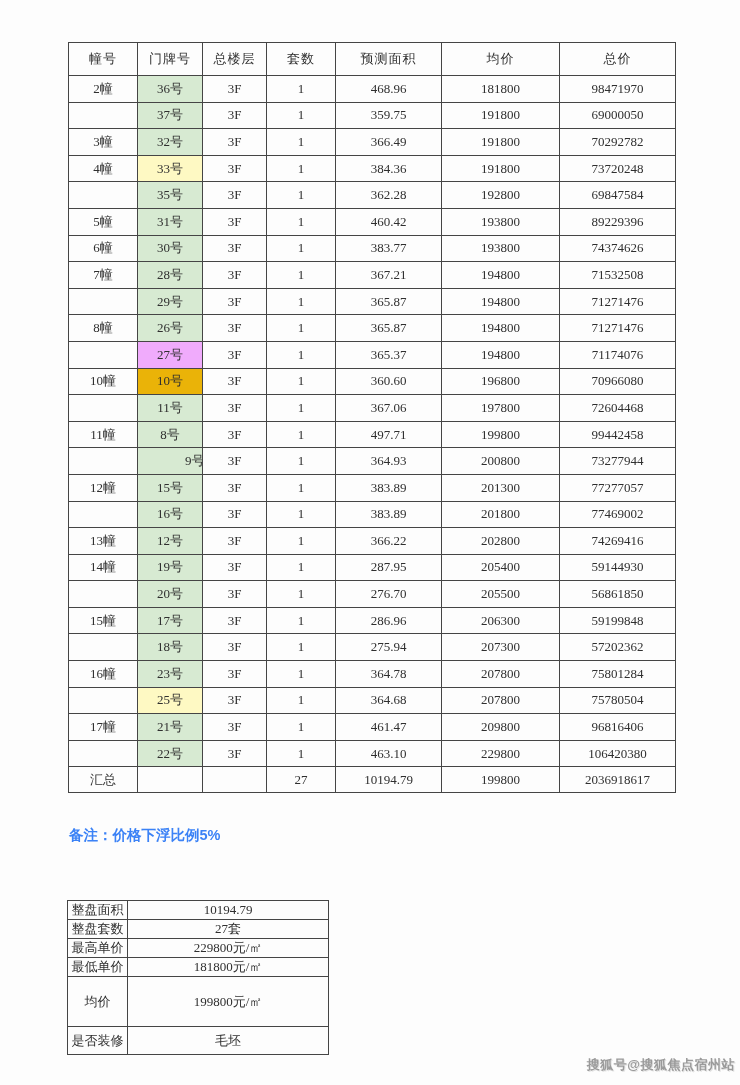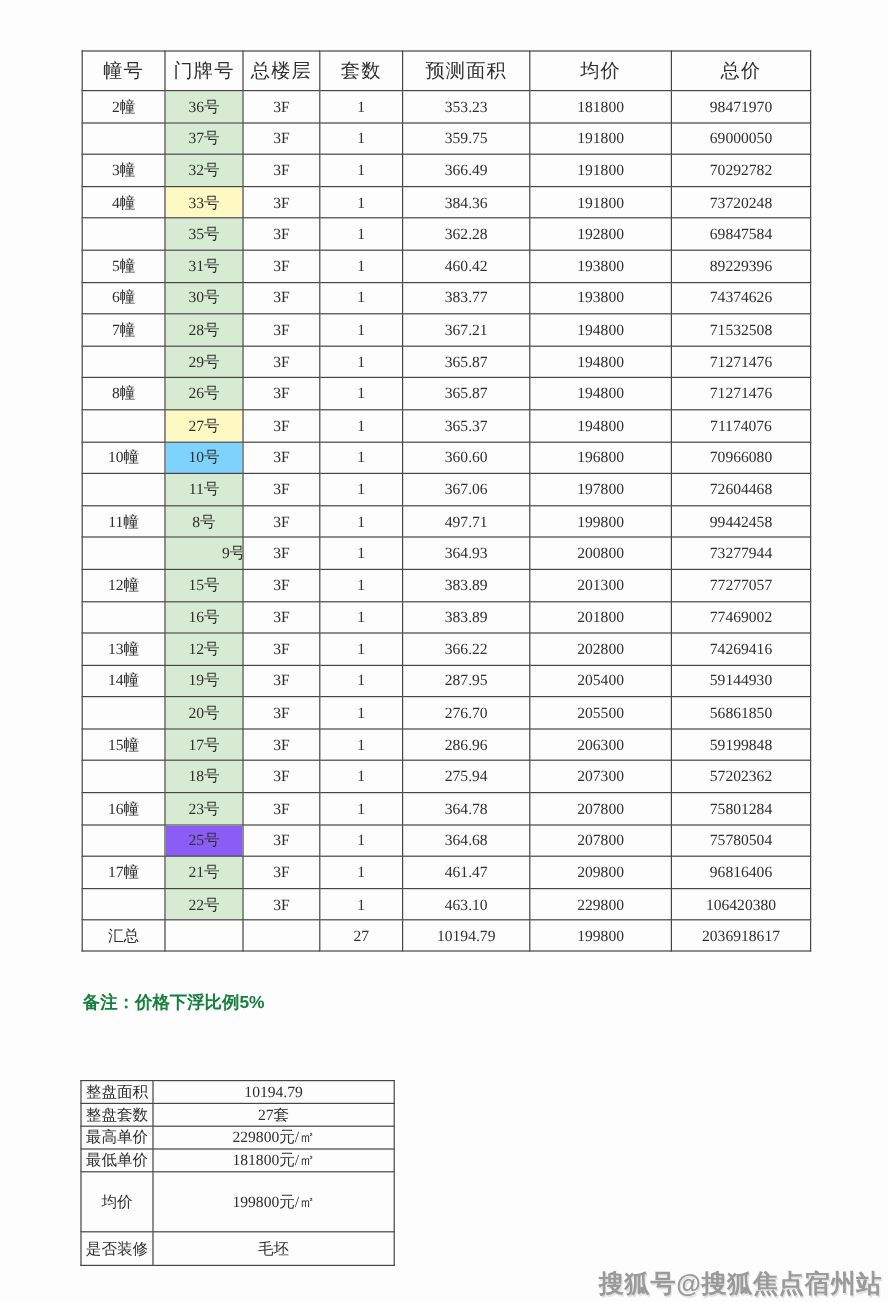--- a/index.html
+++ b/index.html
@@ -18,50 +18,50 @@
     position:absolute; left:68px; top:42px; width:607px;
     border-collapse:collapse; table-layout:fixed;
   }
   .price-table th, .price-table td {
     border:1.6px solid #454545;
     text-align:center; vertical-align:middle;
     font-size:13px; font-weight:normal;
     padding:0; overflow:hidden; white-space:nowrap;
   }
   .price-table thead tr { height:33px; }
-  .price-table thead th { font-size:16px; letter-spacing:1px; }
+  .price-table thead th { font-size:13px; letter-spacing:1px; }
   .price-table tbody tr { height:26.6px; }
   .price-table tbody tr.summary { height:26px; }
 
   
   .note {
     position:absolute; left:69px; top:826px;
     font-family:"Liberation Sans","DejaVu Sans",sans-serif;
-    font-size:14.5px; font-weight:bold; color:#15803d;
+    font-size:14.5px; font-weight:bold; color:#3b82f6;
   }
 
   
   .overview-table {
     position:absolute; left:67px; top:900px; width:261px;
     border-collapse:collapse; table-layout:fixed;
   }
   .overview-table td {
     border:1.6px solid #454545;
     text-align:center; vertical-align:middle;
     font-size:13px; padding:0; white-space:nowrap;
   }
   .overview-table tr { height:17px; }
   .overview-table tr.tall { height:50px; }
   .overview-table tr.last { height:28px; }
 
   
   .watermark {
     position:absolute; right:5px; top:1056px;
     font-family:"Liberation Sans","DejaVu Sans",sans-serif;
-    font-size:21px; font-weight:bold; letter-spacing:0.5px;
+    font-size:13px; font-weight:bold; letter-spacing:0.5px;
     color:#9a9a9a;
     text-shadow:1px 1px 0 #e3e3e3;
   }
 </style>
 </head>
 <body>
 
 <div class="page">
 
   <table class="price-table">
@@ -84,21 +84,21 @@
           <th>均价</th>
           <th>总价</th>
         </tr>
     </thead>
     <tbody>
         <tr>
           <td>2幢</td>
           <td style="background: rgb(215, 234, 210);">36号</td>
           <td>3F</td>
           <td>1</td>
-          <td>353.23</td>
+          <td>468.96</td>
           <td>181800</td>
           <td>98471970</td>
         </tr>
         <tr>
           <td></td>
           <td style="background: rgb(215, 234, 210);">37号</td>
           <td>3F</td>
           <td>1</td>
           <td>359.75</td>
           <td>191800</td>
@@ -171,30 +171,30 @@
           <td>8幢</td>
           <td style="background: rgb(215, 234, 210);">26号</td>
           <td>3F</td>
           <td>1</td>
           <td>365.87</td>
           <td>194800</td>
           <td>71271476</td>
         </tr>
         <tr>
           <td></td>
-          <td style="background: #fef9c3;">27号</td>
+          <td style="background: #f0abfc;">27号</td>
           <td>3F</td>
           <td>1</td>
           <td>365.37</td>
           <td>194800</td>
           <td>71174076</td>
         </tr>
         <tr>
           <td>10幢</td>
-          <td style="background: #7dd3fc;">10号</td>
+          <td style="background: #eab308;">10号</td>
           <td>3F</td>
           <td>1</td>
           <td>360.60</td>
           <td>196800</td>
           <td>70966080</td>
         </tr>
         <tr>
           <td></td>
           <td style="background: rgb(215, 234, 210);">11号</td>
           <td>3F</td>
@@ -288,21 +288,21 @@
           <td>16幢</td>
           <td style="background: rgb(215, 234, 210);">23号</td>
           <td>3F</td>
           <td>1</td>
           <td>364.78</td>
           <td>207800</td>
           <td>75801284</td>
         </tr>
         <tr>
           <td></td>
-          <td style="background: #8b5cf6; text-align: center;">25号</td>
+          <td style="background: #fef9c3; text-align: center;">25号</td>
           <td>3F</td>
           <td>1</td>
           <td>364.68</td>
           <td>207800</td>
           <td>75780504</td>
         </tr>
         <tr>
           <td>17幢</td>
           <td style="background: rgb(215, 234, 210);">21号</td>
           <td>3F</td>

